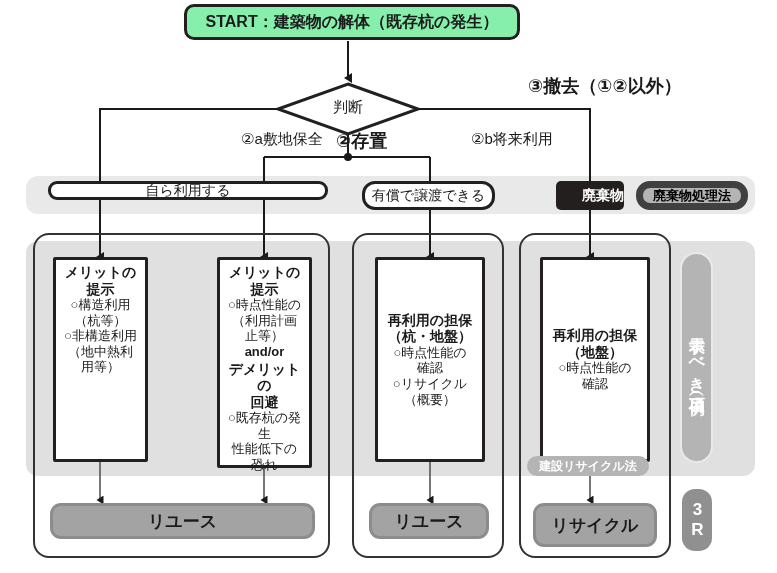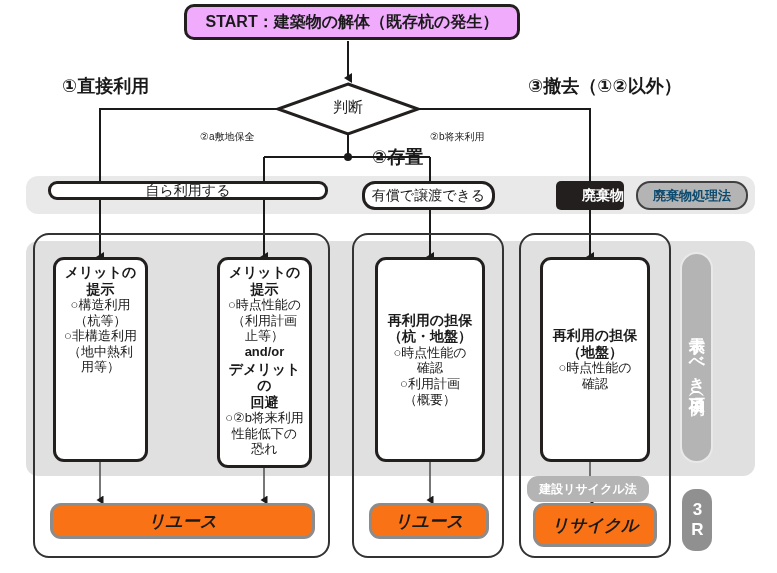--- a/index.html
+++ b/index.html
@@ -7,73 +7,73 @@
        font-family:"Liberation Sans","DejaVu Sans",sans-serif;color:#1a1a1a;}
   .stage{position:absolute;left:0;top:0;width:777px;height:573px;}
 
   
   .band{position:absolute;background:#e9e9e9;border-radius:12px;}
   .band-mid{position:absolute;background:#e0e0e0;border-radius:12px;}
 
   
   .start{
     position:absolute;left:184px;top:4px;width:336px;height:36px;
-    border:3px solid #231f1f;border-radius:10px;background:#f0abfc;
+    border:3px solid #231f1f;border-radius:10px;background:#86efac;
     display:flex;align-items:center;justify-content:center;
     font-size:16px;font-weight:bold;letter-spacing:0px;box-sizing:border-box;
   }
   .diamond-label{position:absolute;left:278px;top:95px;width:140px;height:24px;
     display:flex;align-items:center;justify-content:center;font-size:15px;}
 
   
   .branch-title{position:absolute;font-size:18px;font-weight:bold;white-space:nowrap;}
-  .branch-sub{position:absolute;font-size:10px;white-space:nowrap;}
+  .branch-sub{position:absolute;font-size:15px;white-space:nowrap;margin-left:41px;}
   .branch-mid{position:absolute;font-size:18px;font-weight:bold;white-space:nowrap;}
 
   
   .opt{
     position:absolute;border:3px solid #231f1f;border-radius:9px;background:#fff;
     display:flex;align-items:center;justify-content:center;box-sizing:border-box;
     font-size:14px;
   }
   .opt-dark{
     position:absolute;background:#231f1f;color:#fff;border-radius:5px;
     display:flex;align-items:center;justify-content:flex-end;box-sizing:border-box;
     font-size:14px;font-weight:bold;
   }
   .pill-law{
-    position:absolute;background:#b4b4b4;color:#0c4a6e;border-radius:14px;
-    display:flex;align-items:center;justify-content:center;box-sizing:border-box;
-    font-size:13px;font-weight:bold;border:2px solid #404040;text-align:center;
+    position:absolute;background:#b4b4b4;color:#000000;border-radius:14px;
+    display:flex;align-items:center;justify-content:center;box-sizing:border-box;
+    font-size:13px;font-weight:bold;border:7px solid #404040;text-align:center;
   }
   .pill-law2{
     position:absolute;background:#b4b4b4;color:#fff;border-radius:11px;
     display:flex;align-items:center;justify-content:center;box-sizing:border-box;
     font-size:12px;font-weight:bold;
   }
 
   
   .group{position:absolute;border:2px solid #333;border-radius:16px;background:transparent;box-sizing:border-box;}
 
   
   .card{
-    position:absolute;border:3px solid #231f1f;border-radius:11px;background:#fff;
+    position:absolute;border:3px solid #231f1f;border-radius:2px;background:#fff;
     box-sizing:border-box;display:flex;flex-direction:column;justify-content:center;
     align-items:center;padding:4px 3px;
   }
   .card-inner{width:100%;text-align:center;}
   .c-head{font-size:14px;font-weight:bold;line-height:1.18;}
   .c-sub{font-size:13px;line-height:1.2;}
   .c-andor{font-size:13px;font-weight:bold;line-height:1.3;}
 
   
   .outcome{
-    position:absolute;background:#f97316;border:3px solid #8c8c8c;border-radius:11px;
-    display:flex;align-items:center;justify-content:center;box-sizing:border-box;
-    font-size:17px;font-weight:bold;color:#1a1a1a;font-style:italic;
+    position:absolute;background:#a3a3a3;border:3px solid #8c8c8c;border-radius:11px;
+    display:flex;align-items:center;justify-content:center;box-sizing:border-box;
+    font-size:17px;font-weight:bold;color:#1a1a1a;
   }
 
   
   .vlabel{
     position:absolute;background:#b4b4b4;color:#fff;border-radius:20px;
     display:flex;align-items:center;justify-content:center;
     writing-mode:vertical-rl;text-orientation:upright;
     font-size:16px;font-weight:bold;letter-spacing:1px;box-sizing:border-box;
     border:2px solid #e9e9e9;
   }
@@ -131,22 +131,21 @@
     <line x1="590" y1="240" x2="590" y2="257" stroke="#1a1a1a" stroke-width="2" marker-end="url(#ah)"></line>
 
     <line x1="100" y1="461" x2="100" y2="500" stroke="#555" stroke-width="1.6" marker-end="url(#ahs)"></line>
     <line x1="264" y1="467" x2="264" y2="500" stroke="#555" stroke-width="1.6" marker-end="url(#ahs)"></line>
     <line x1="430" y1="461" x2="430" y2="500" stroke="#555" stroke-width="1.6" marker-end="url(#ahs)"></line>
     <line x1="590" y1="461" x2="590" y2="500" stroke="#555" stroke-width="1.6" marker-end="url(#ahs)"></line>
   </svg>
 
   <div class="diamond-label">判断</div>
 
-  <div class="branch-title" style="left:62px;top:74px;">①直接利用</div>
-  <div class="branch-mid" style="left:372px;top:129px;margin-top:16px;">②存置</div>
+  <div class="branch-mid" style="left:336px;top:129px;">②存置</div>
   <div class="branch-title" style="left:528px;top:74px;">③撤去（①②以外）</div>
   <div class="branch-sub" style="left:200px;top:130px;">②a敷地保全</div>
   <div class="branch-sub" style="left:430px;top:130px;">②b将来利用</div>
 
   <div class="opt" style="left:48px;top:181px;width:280px;height:19px;">
     <span>自ら利用する</span>
   </div>
   <div class="opt" style="left:362px;top:181px;width:133px;height:29px;border-radius:13px;">
     <span>有償で譲渡できる</span>
   </div>
@@ -176,47 +175,47 @@
   <div class="card" style="left:217px;top:257px;width:95px;height:211px;justify-content:flex-start;">
     <div class="card-inner">
       <div class="c-head">メリットの</div>
       <div class="c-head">提示</div>
       <div class="c-sub">○時点性能の</div>
       <div class="c-sub">（利用計画</div>
       <div class="c-sub">止等）</div>
       <div class="c-andor">and/or</div>
       <div class="c-head">デメリットの</div>
       <div class="c-head">回避</div>
-      <div class="c-sub">○②b将来利用</div>
+      <div class="c-sub">○既存杭の発生</div>
       <div class="c-sub">性能低下の</div>
       <div class="c-sub">恐れ</div>
     </div>
   </div>
 
   <div class="card" style="left:375px;top:257px;width:110px;height:205px;">
     <div class="card-inner">
       <div class="c-head">再利用の担保</div>
       <div class="c-head">（杭・地盤）</div>
       <div class="c-sub">○時点性能の</div>
       <div class="c-sub">確認</div>
-      <div class="c-sub">○利用計画</div>
+      <div class="c-sub">○リサイクル</div>
       <div class="c-sub">（概要）</div>
     </div>
   </div>
 
   <div class="card" style="left:540px;top:257px;width:110px;height:205px;">
     <div class="card-inner">
       <div class="c-head">再利用の担保</div>
       <div class="c-head">（地盤）</div>
       <div class="c-sub">○時点性能の</div>
       <div class="c-sub">確認</div>
     </div>
   </div>
 
-  <div class="pill-law2" style="left:527px;top:476px;width:122px;height:26px;align-items:center;">
+  <div class="pill-law2" style="left:527px;top:456px;width:122px;height:20px;align-items:center;">
     <span>建設リサイクル法</span>
   </div>
 
   <div class="outcome" style="left:50px;top:503px;width:265px;height:36px;">
     <span>リユース</span>
   </div>
   <div class="outcome" style="left:369px;top:503px;width:120px;height:36px;">
     <span>リユース</span>
   </div>
   <div class="outcome" style="left:533px;top:503px;width:124px;height:44px;">

